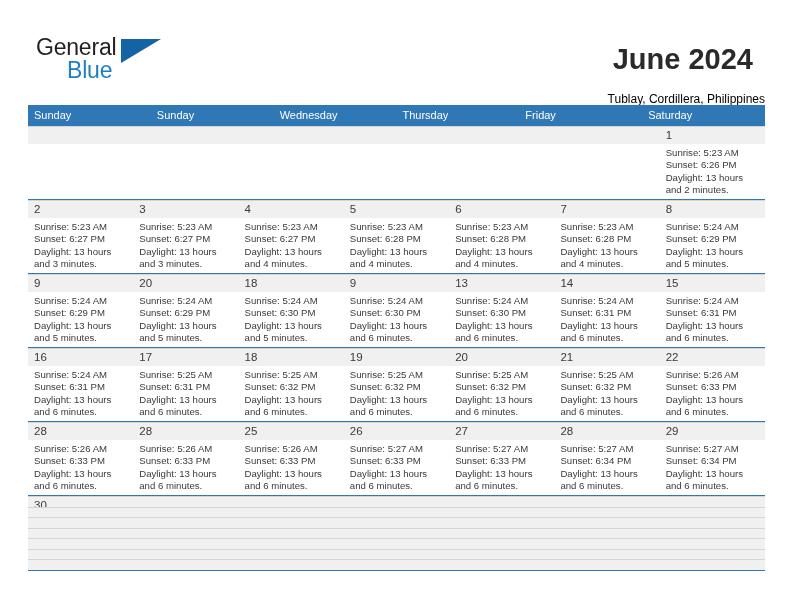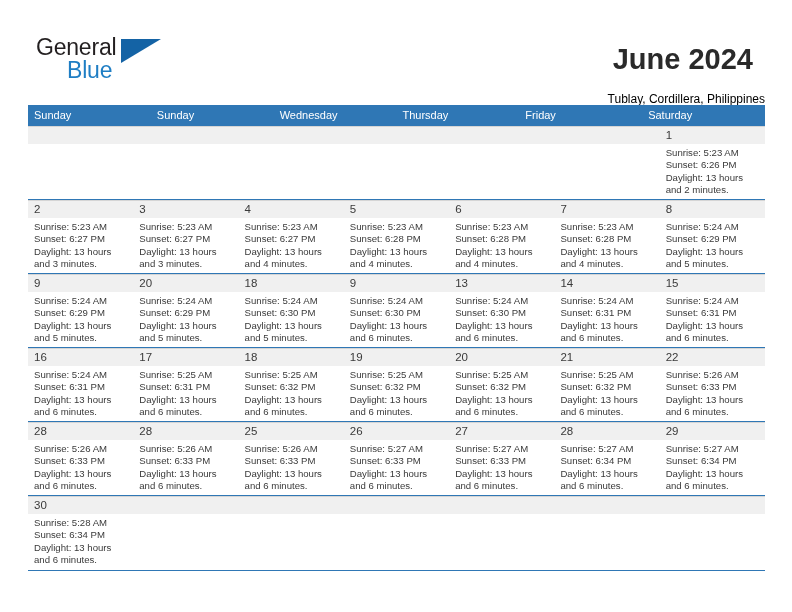--- a/index.html
+++ b/index.html
@@ -108,20 +108,21 @@
     white-space: nowrap;
     overflow: hidden;
   }
   .week {
     display: flex;
     border-bottom: 1.5px solid #2f77b5;
     height: 73px;
   }
   .week.last {
     height: 74px;
+    flex-direction: column;
   }
   .day {
     flex: 1 1 0;
     box-sizing: border-box;
     position: relative;
     overflow: hidden;
   }
   .day-head {
     height: 17px;
     background: #f0f0f0;

